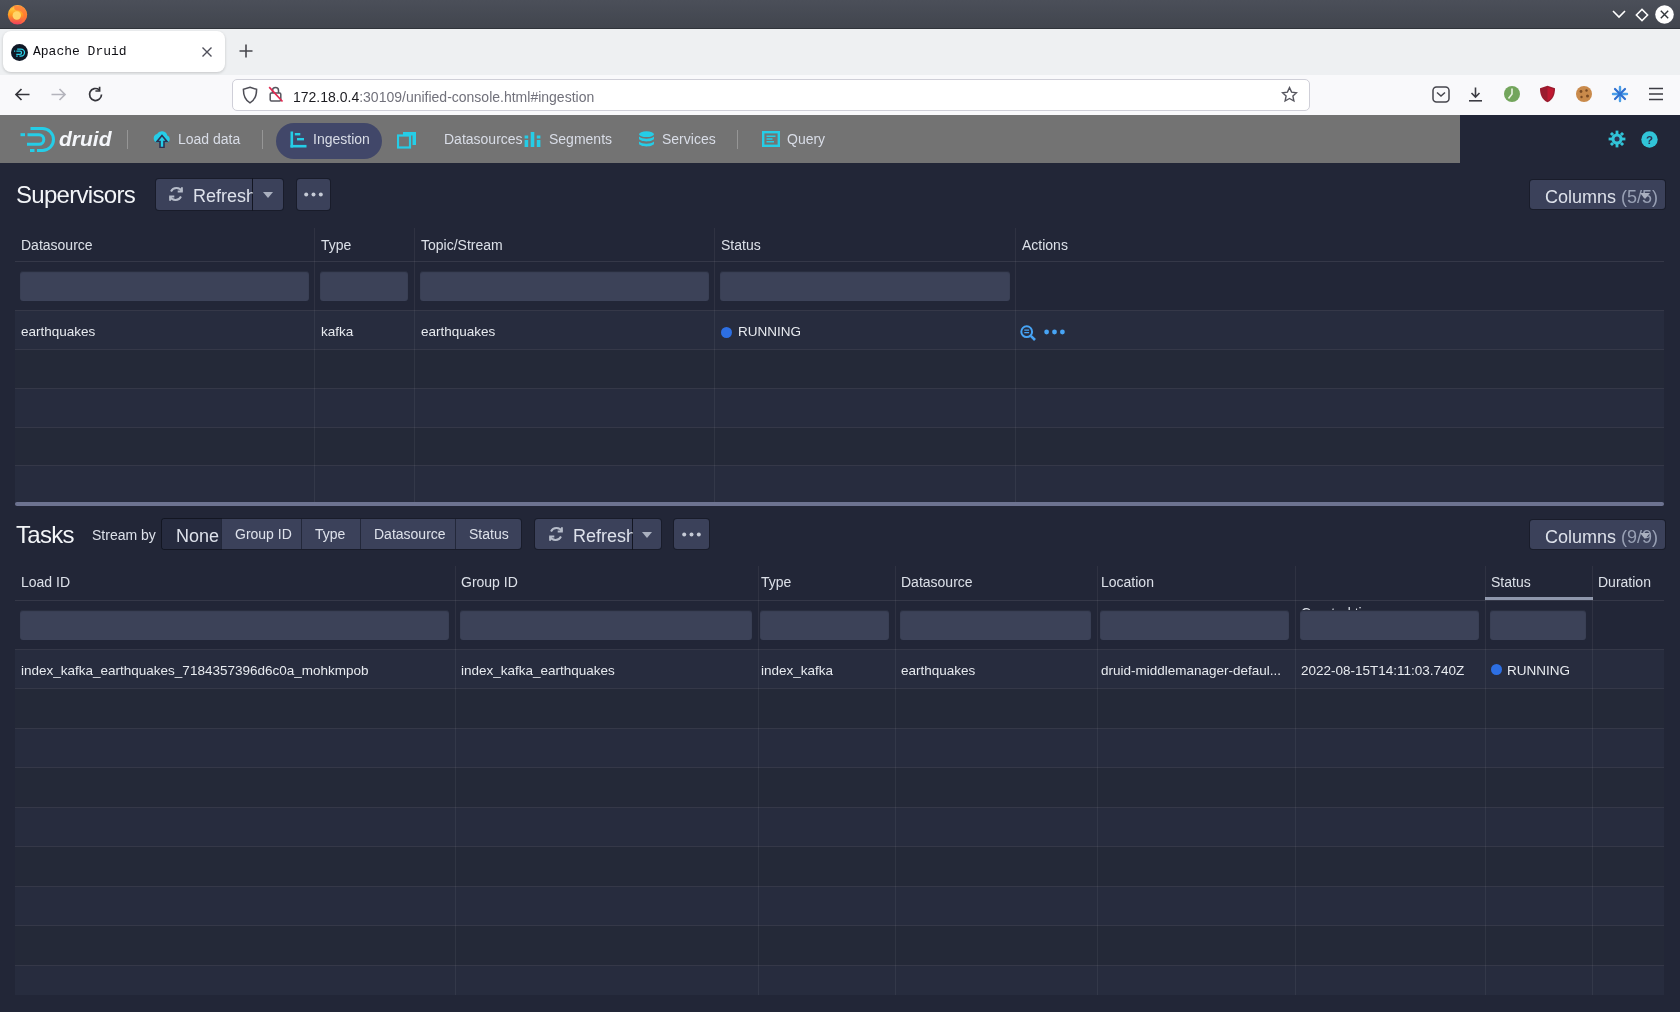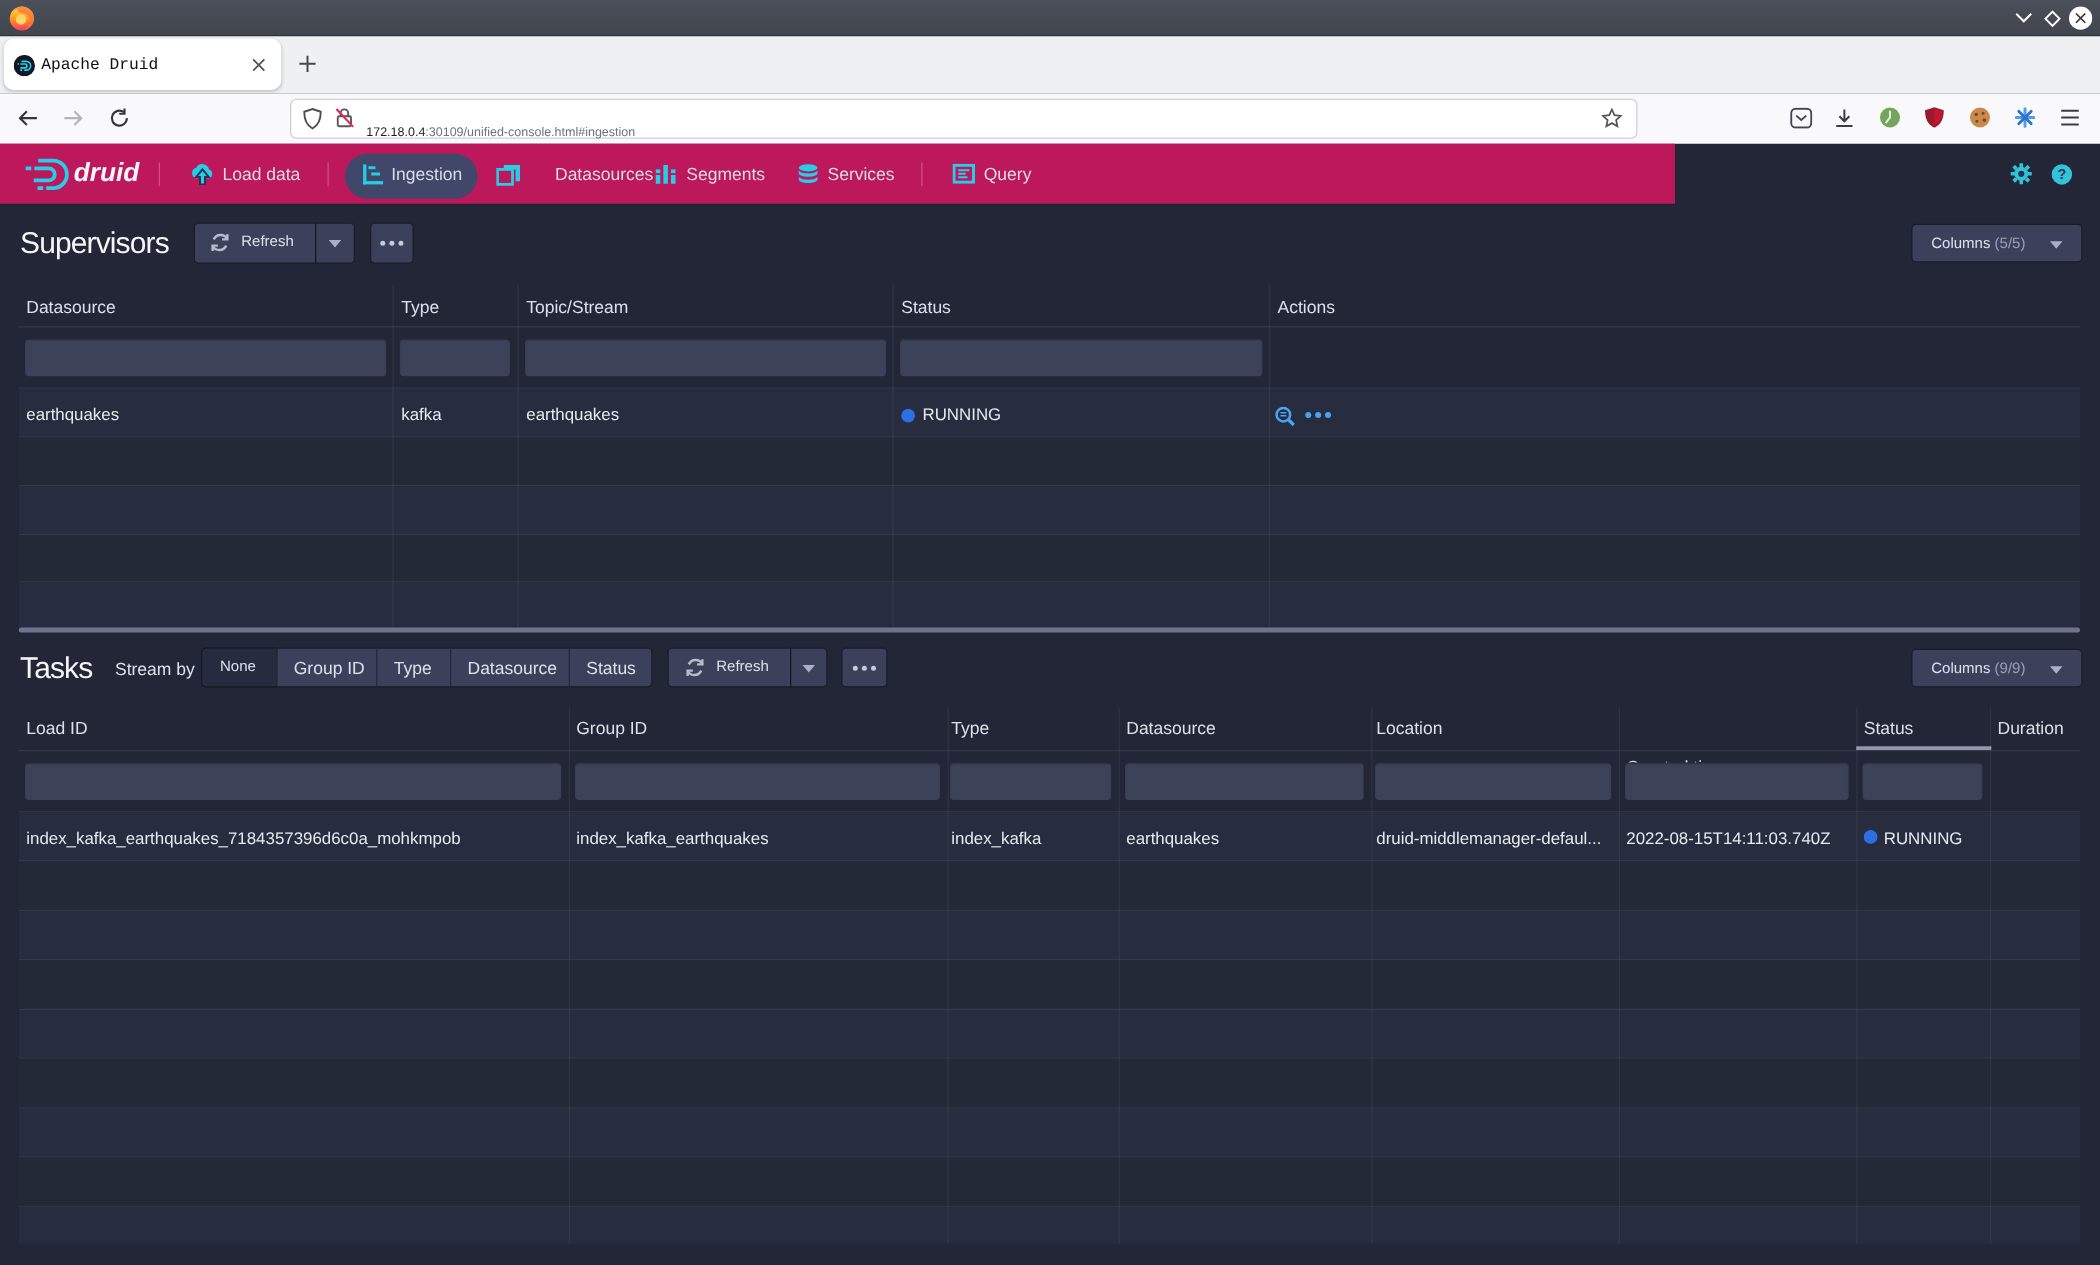--- a/index.html
+++ b/index.html
@@ -11,30 +11,30 @@
   #titlebar { left:0; top:0; width:1680px; height:29px;
     background:linear-gradient(#4b4f59,#41454e); border-bottom:1px solid #2f333a; }
   #titlebar .title { width:100%; text-align:center; top:6px; color:#fcfcfd; font-size:14px; }
   #tabbar { left:0; top:29px; width:1680px; height:46px; background:#eef0f2; }
   #tab { left:3px; top:2px; width:222px; height:41px; background:#ffffff; border-radius:8px;
     box-shadow:0 1px 3px rgba(0,0,0,0.18);font-family:Liberation Mono, monospace; }
   #tab .tlabel { left:30px; top:13px; font-size:13px; color:#0f0f14; }
   #navbar { left:0; top:75px; width:1680px; height:40px; background:#f9f9fb; }
   #urlbar { left:232px; top:4px; width:1078px; height:32px; background:#ffffff;
     border:1px solid #cfcfd8; border-radius:5px; }
-  .urltext { top:26px; font-size:10px; }
+  .urltext { top:14px; font-size:14px; }
   
-  #appheader { left:0; top:115px; width:1340px; height:48px; background:#be185d; }
+  #appheader { left:0; top:115px; width:1460px; height:48px; background:#737373; }
   .navitem { top:16px; font-size:14px; color:#d9dde7; }
   .navsep { top:15px; width:1px; height:19px; background:rgba(255,255,255,0.25); }
   #pill { left:276px; top:8px; width:106px; height:36px; border-radius:18px; background:#414769; }
   .hicon { top:16px; }
   
   .title2 { font-size:24px; letter-spacing:-0.7px; color:#f3f5f8; }
-  .btn { background:#3b415a; border-radius:3px; color:#dde1ea; font-size:12px;
+  .btn { background:#3b415a; border-radius:3px; color:#dde1ea; font-size:18px;
     box-shadow:0 0 0 1px rgba(10,12,20,0.35);padding-left:12px; }
   .btn.dark { background:#262b3f; }
   .colhdr { font-size:14px; color:#dce0e8; }
   .cell { font-size:13.5px; color:#e7eaef; }
   .vline { width:1px; background:rgba(255,255,255,0.06); }
   .hline { height:1px; background:rgba(255,255,255,0.085); }
   .finput { background:#3c4258; border-radius:3px; box-shadow:inset 0 1px 1px rgba(10,12,20,0.4); }
   .rowL { background:#272c3e; }
   .rowD { background:#242938; }
   .dot { width:11px; height:11px; border-radius:50%; background:#2d6fe3; }

